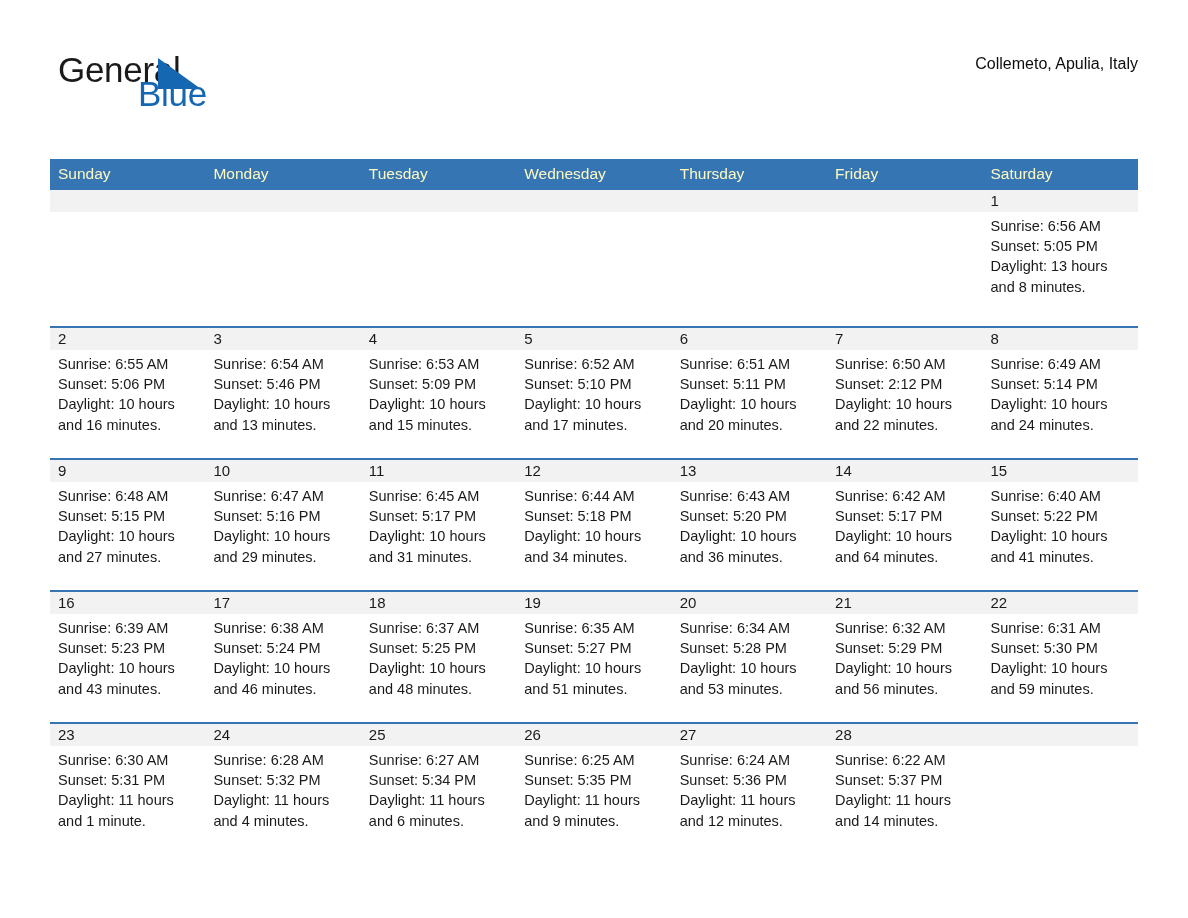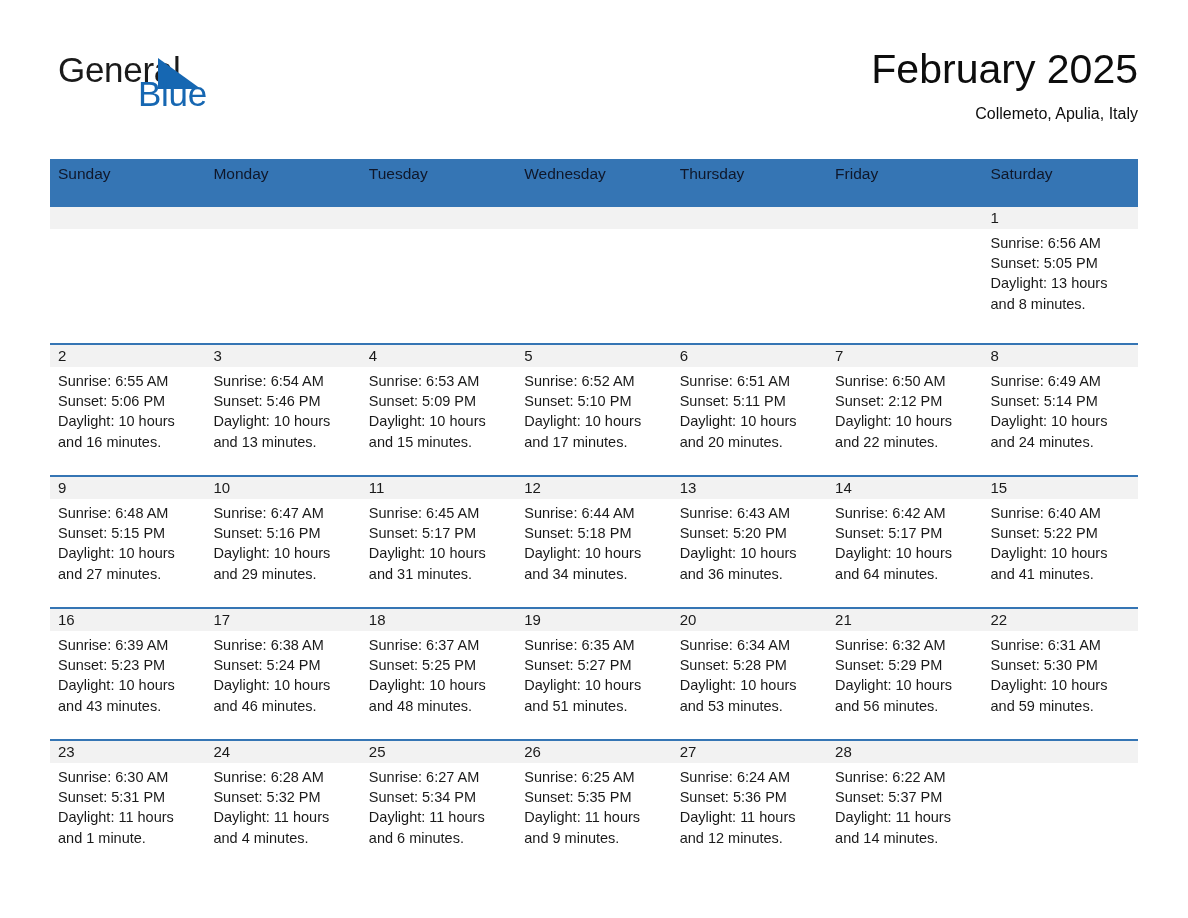--- a/index.html
+++ b/index.html
@@ -89,25 +89,25 @@
   .calendar {
     position: absolute;
     left: 50px;
     top: 159px;
     width: 1088px;
     border-collapse: collapse;
     table-layout: fixed;
   }
   .calendar th {
     background: #3575b4;
-    color: #0f172a;
+    color: #fef9c3;
     font-weight: normal;
     font-size: 15.5px;
     text-align: left;
-    padding: 6px 0 24px 8px;
+    padding: 6px 0 7px 8px;
     height: 17px;
     border: none;
   }
   .calendar td {
     vertical-align: top;
     padding: 0;
     border: none;
     border-top: 2px solid #3575b4;
     width: 155.4px;
   }
@@ -155,21 +155,20 @@
 
     <div class="logo">
       <span class="logo-general">General</span>
       <svg class="logo-tri" viewBox="0 0 43 31">
         <polygon points="0,0 43,31 0,31" fill="#1667b2" transform="translate(0,0)"></polygon>
       </svg>
       <span class="logo-blue">Blue</span>
     </div>
 
     <div class="title-wrap">
-      <h1 class="cal-title">February 2025</h1>
       <div class="cal-subtitle">Collemeto, Apulia, Italy</div>
     </div>
   </div>
 
   <table class="calendar">
     <thead>
       <tr>
         <th>Sunday</th>
         <th>Monday</th>
         <th>Tuesday</th>

